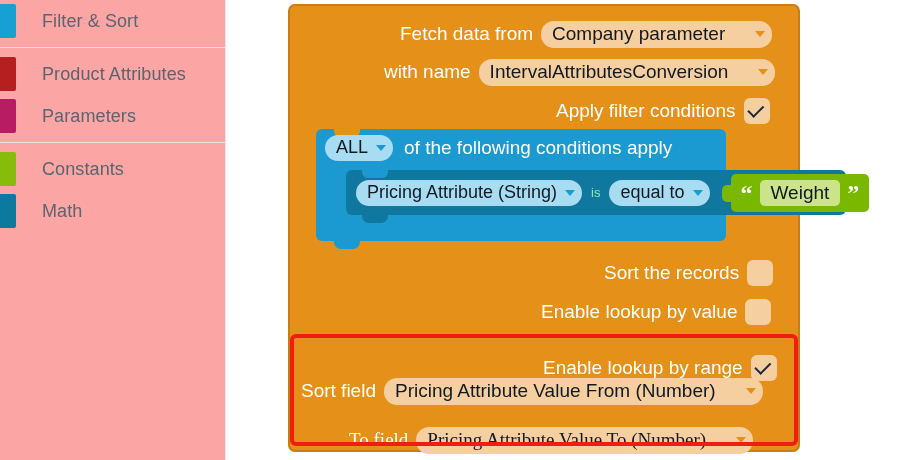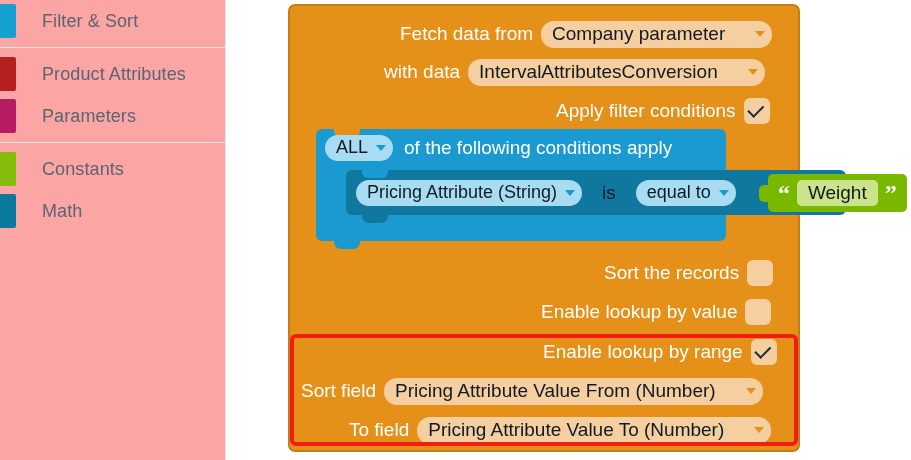--- a/index.html
+++ b/index.html
@@ -163,23 +163,23 @@
   #blue-inner-bottom-tab{
     position:absolute;left:16px;top:44px;
     width:26px;height:9px;
     background:#10779f;
     border-radius:0 0 7px 7px;
   }
   #blue-inner-row{
     position:absolute;left:0;top:0;height:45px;
     display:flex;align-items:center;
     padding-left:10px;
-    gap:20px;
-  }
-  #is-word{color:#0f172a;font-size:19px;}
+    gap:9px;
+  }
+  #is-word{color:#86efac;font-size:13px;}
 
   
   #green-block{
     position:relative;
     background:#7ab800;
     border-radius:5px;
     height:38px;
     display:flex;align-items:center;
     padding:0 10px;
     gap:7px;
@@ -269,21 +269,21 @@
 
   <div class="row" style="left:352px;top:18px;">
     <span class="row-label">Fetch data from</span>
     <span class="field">
       <span>Company parameter</span>
       <span class="caret"></span>
     </span>
   </div>
 
   <div class="row" style="left:336px;top:56px;">
-    <span class="row-label">with data</span>
+    <span class="row-label">with name</span>
     <span class="field">
       <span>IntervalAttributesConversion</span>
       <span class="caret"></span>
     </span>
   </div>
 
   <div class="row" style="left:508px;top:95px;">
     <span class="row-label">Apply filter conditions</span>
     <span class="checkbox">
       <span class="tick"></span>
@@ -336,36 +336,36 @@
     </span>
   </div>
 
   <div class="row" style="left:493px;top:296px;">
     <span class="row-label">Enable lookup by value</span>
     <span class="checkbox off">
       
     </span>
   </div>
 
-  <div class="row" style="left:495px;top:336px;">
+  <div class="row" style="left:495px;top:352px;">
     <span class="row-label">Enable lookup by range</span>
     <span class="checkbox">
       <span class="tick"></span>
     </span>
   </div>
 
   <div class="row" style="left:253px;top:375px;">
     <span class="row-label">Sort field</span>
     <span class="field">
       <span>Pricing Attribute Value From (Number)</span>
       <span class="caret"></span>
     </span>
   </div>
 
-  <div class="row" style="left:301px;top:414px;">
+  <div class="row" style="left:301px;top:424px;font-family:Liberation Serif, serif;">
     <span class="row-label">To field</span>
     <span class="field">
       <span>Pricing Attribute Value To (Number)</span>
       <span class="caret"></span>
     </span>
   </div>
 
   <div id="red-highlight"></div>
 
 </div>

